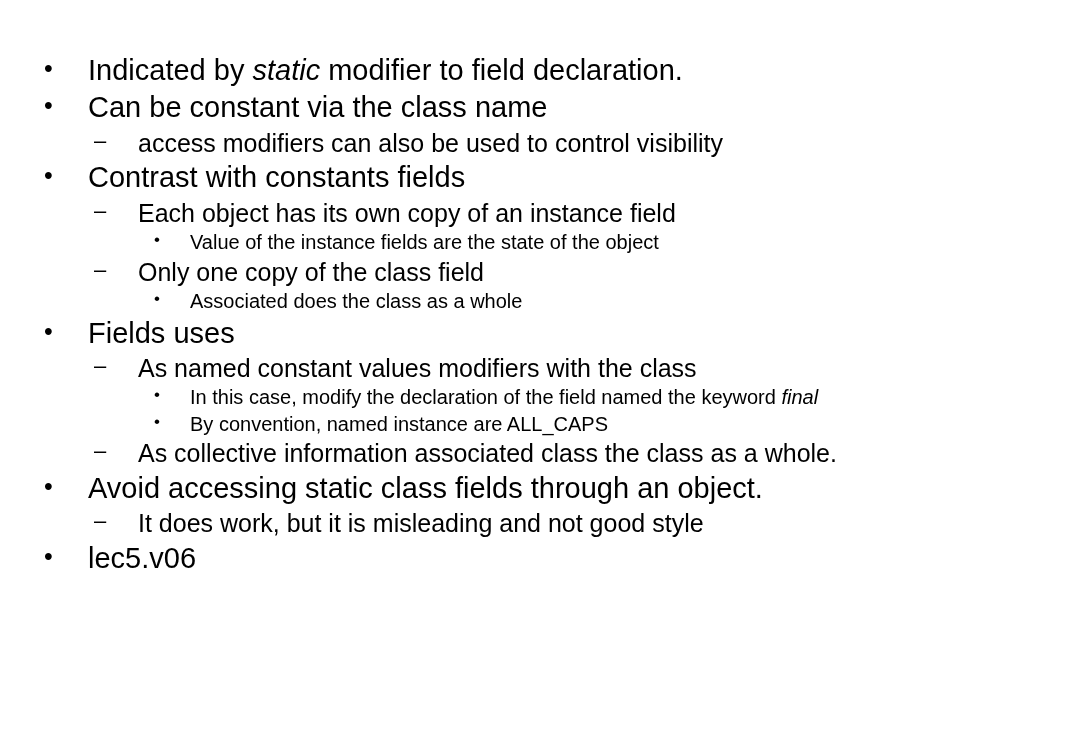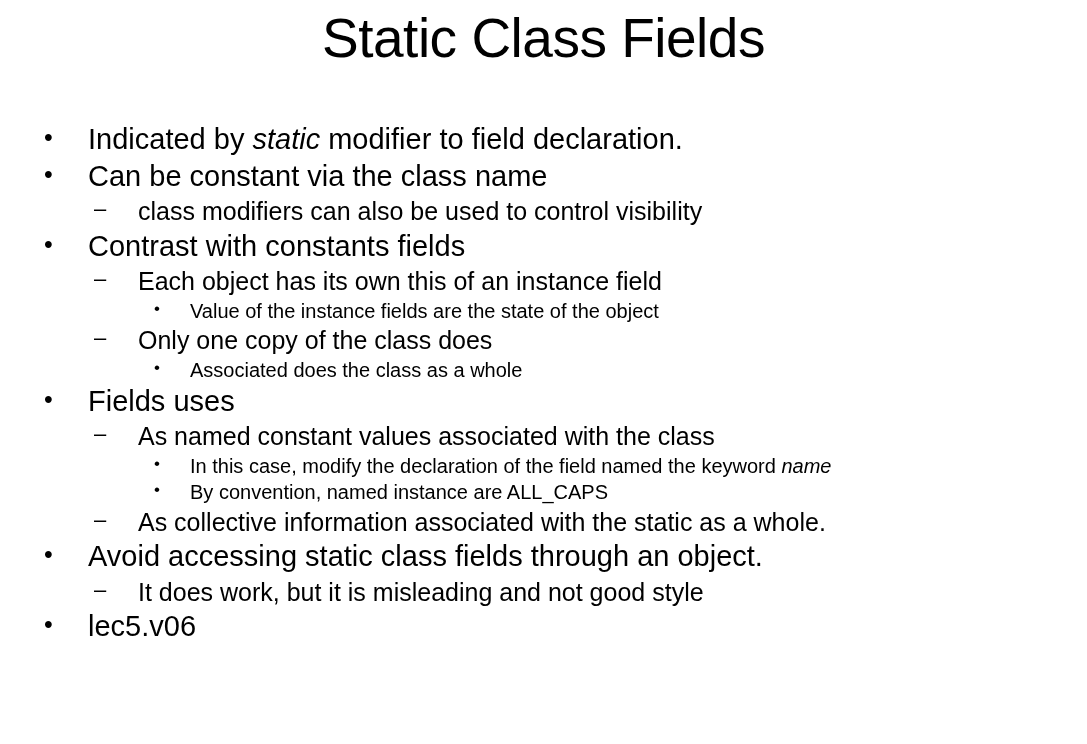--- a/index.html
+++ b/index.html
@@ -84,73 +84,72 @@
     flex: 1 1 auto;
   }
   .text i {
     font-style: italic;
   }
 </style>
 </head>
 <body>
 
 <div class="slide">
-  <h1 class="slide-title">Static Class Fields</h1>
   <div class="body">
       <div class="bullet lvl1">
         <span class="marker">•</span>
         <span class="text"><span>Indicated by </span><i>static</i><span> modifier to field declaration.</span></span>
       </div>
       <div class="bullet lvl1">
         <span class="marker">•</span>
         <span class="text"><span>Can be constant via the class name</span></span>
       </div>
       <div class="bullet lvl2">
         <span class="marker">–</span>
-        <span class="text"><span>class modifiers can also be used to control visibility</span></span>
+        <span class="text"><span>access modifiers can also be used to control visibility</span></span>
       </div>
       <div class="bullet lvl1">
         <span class="marker">•</span>
         <span class="text"><span>Contrast with constants fields</span></span>
       </div>
       <div class="bullet lvl2">
         <span class="marker">–</span>
-        <span class="text"><span>Each object has its own this of an instance field</span></span>
+        <span class="text"><span>Each object has its own copy of an instance field</span></span>
       </div>
       <div class="bullet lvl3">
         <span class="marker">•</span>
         <span class="text"><span>Value of the instance fields are the state of the object</span></span>
       </div>
       <div class="bullet lvl2">
         <span class="marker">–</span>
-        <span class="text"><span>Only one copy of the class does</span></span>
+        <span class="text"><span>Only one copy of the class field</span></span>
       </div>
       <div class="bullet lvl3">
         <span class="marker">•</span>
         <span class="text"><span>Associated does the class as a whole</span></span>
       </div>
       <div class="bullet lvl1">
         <span class="marker">•</span>
         <span class="text"><span>Fields uses</span></span>
       </div>
       <div class="bullet lvl2">
         <span class="marker">–</span>
-        <span class="text"><span>As named constant values associated with the class</span></span>
+        <span class="text"><span>As named constant values modifiers with the class</span></span>
       </div>
       <div class="bullet lvl3">
         <span class="marker">•</span>
-        <span class="text"><span>In this case, modify the declaration of the field named the keyword </span><i>name</i></span>
+        <span class="text"><span>In this case, modify the declaration of the field named the keyword </span><i>final</i></span>
       </div>
       <div class="bullet lvl3">
         <span class="marker">•</span>
         <span class="text"><span>By convention, named instance are ALL_CAPS</span></span>
       </div>
       <div class="bullet lvl2">
         <span class="marker">–</span>
-        <span class="text"><span>As collective information associated with the static as a whole.</span></span>
+        <span class="text"><span>As collective information associated class the class as a whole.</span></span>
       </div>
       <div class="bullet lvl1">
         <span class="marker">•</span>
         <span class="text"><span>Avoid accessing static class fields through an object.</span></span>
       </div>
       <div class="bullet lvl2">
         <span class="marker">–</span>
         <span class="text"><span>It does work, but it is misleading and not good style</span></span>
       </div>
       <div class="bullet lvl1">

